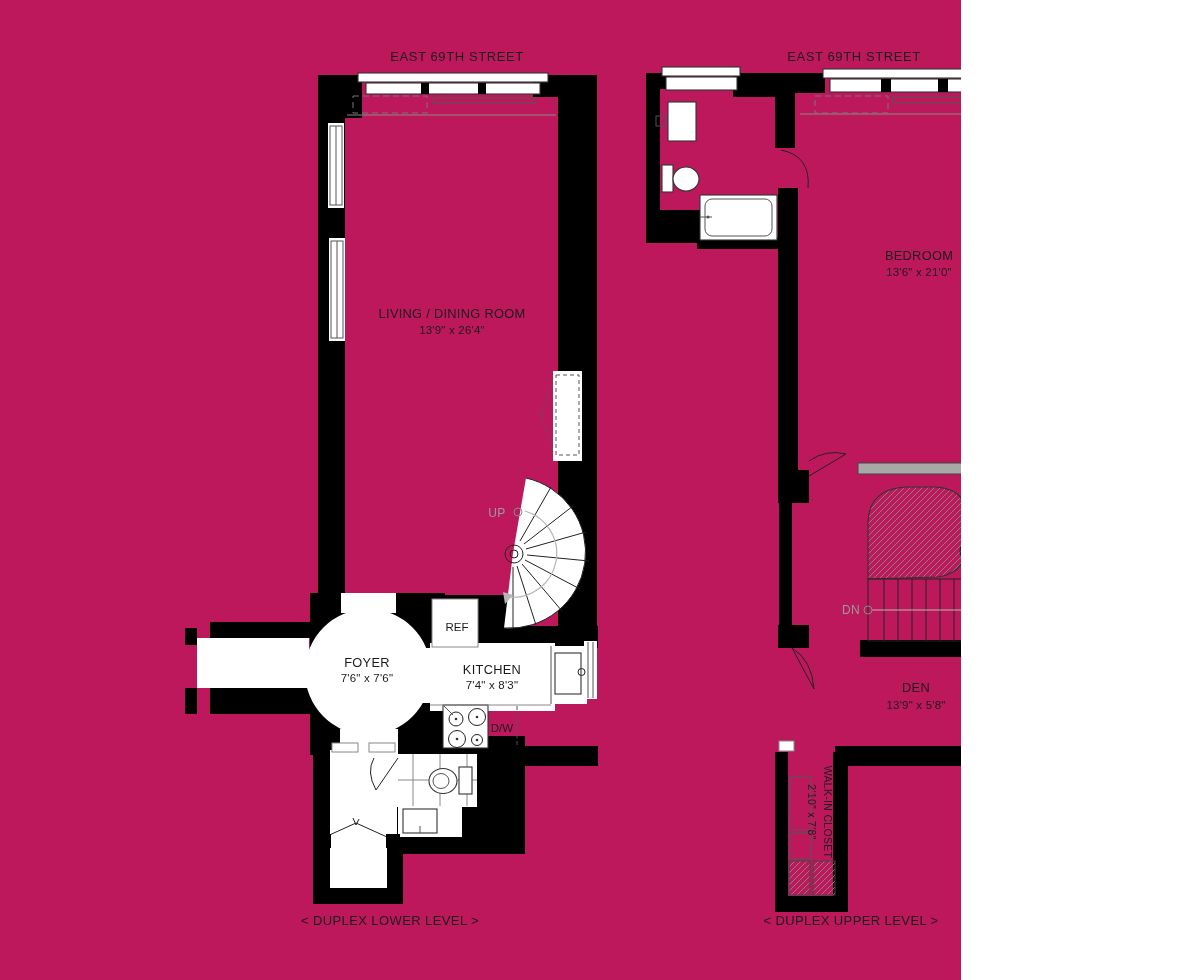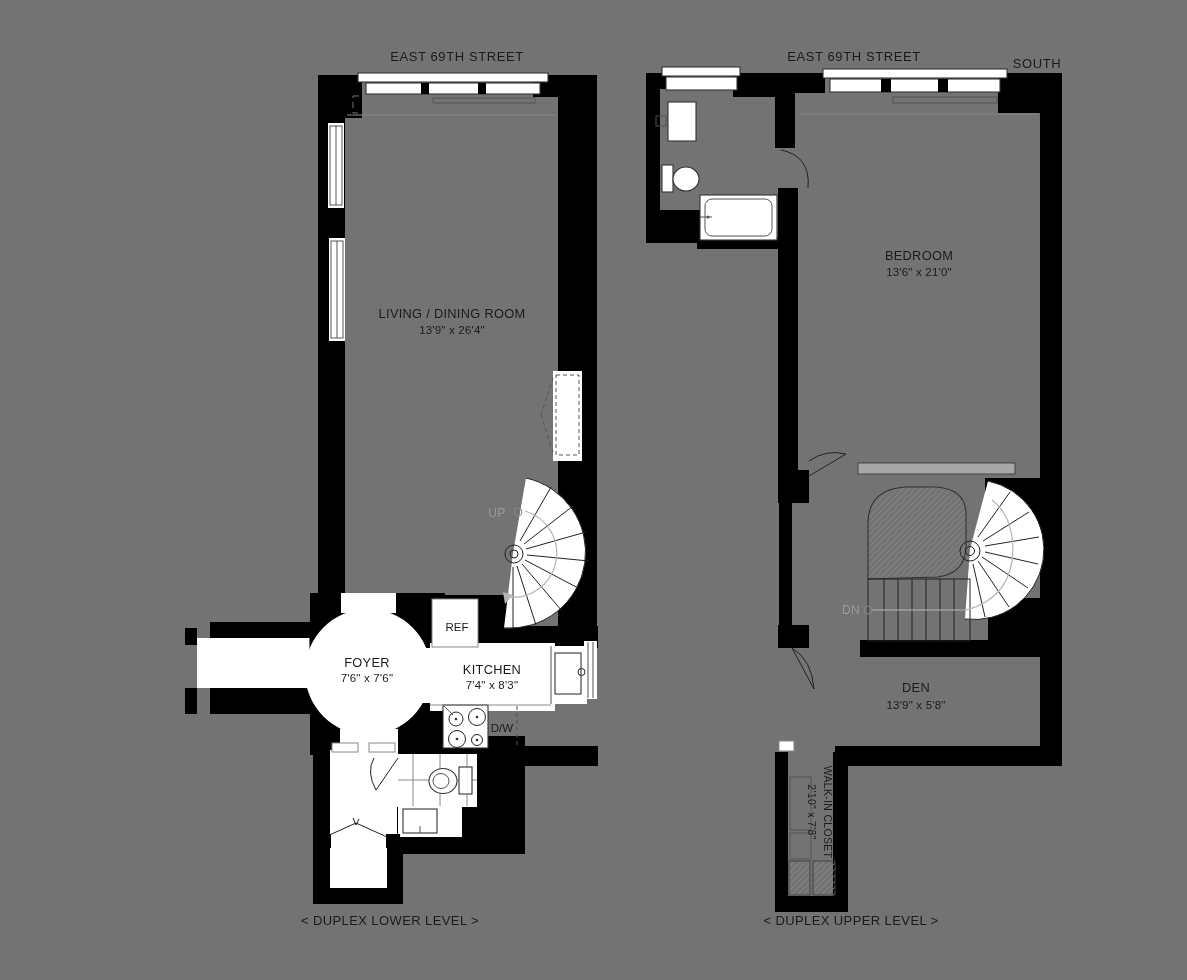--- a/index.html
+++ b/index.html
@@ -1,16 +1,16 @@
 <!DOCTYPE html>
 <html><head>
 <meta charset="utf-8">
 <style>
   html,body{margin:0;padding:0;background:#ffffff;}
-  .canvas{position:relative;width:1187px;height:980px;background:#737373;overflow:hidden;}
+  .canvas{position:relative;width:961px;height:980px;background:#be185d;overflow:hidden;}
   svg{display:block;}
   svg text{font-family:"Liberation Sans","DejaVu Sans",sans-serif;fill:#1b1b1b;}
   .room-name{font-size:12.8px;letter-spacing:.3px;}
   .room-dims{font-size:11.5px;letter-spacing:.2px;}
   .street{font-size:13px;letter-spacing:.6px;}
   .caption{font-size:13px;letter-spacing:.4px;}
   .tiny{font-size:11.5px;}
   .graylbl{font-size:12px;fill:#9a9a9a;letter-spacing:.4px;}
   .rot{font-size:10.5px;letter-spacing:.3px;}
   .wall{fill:#000000;}

